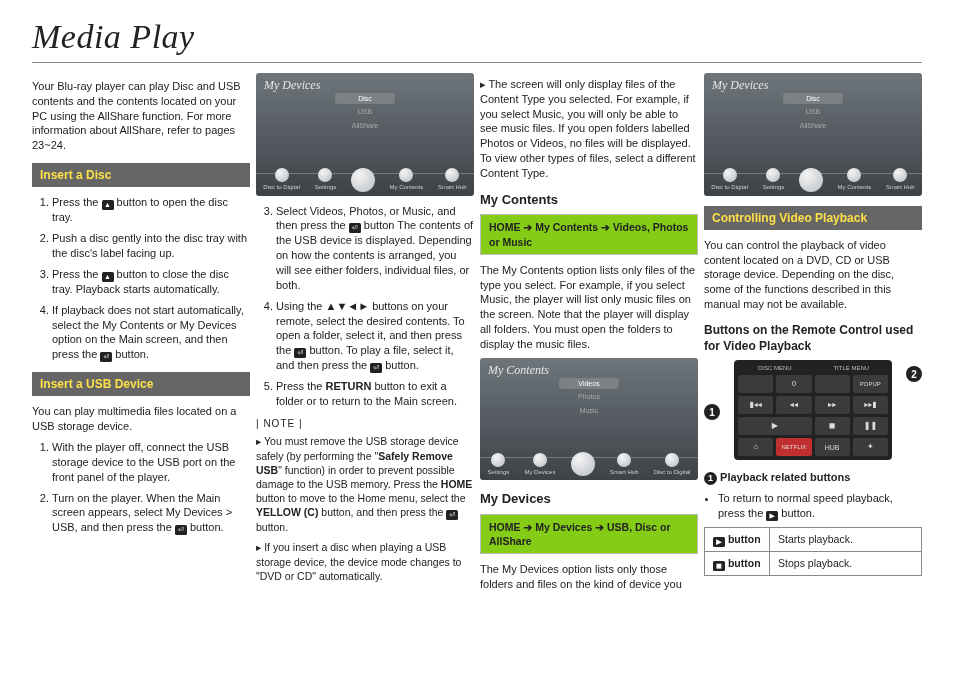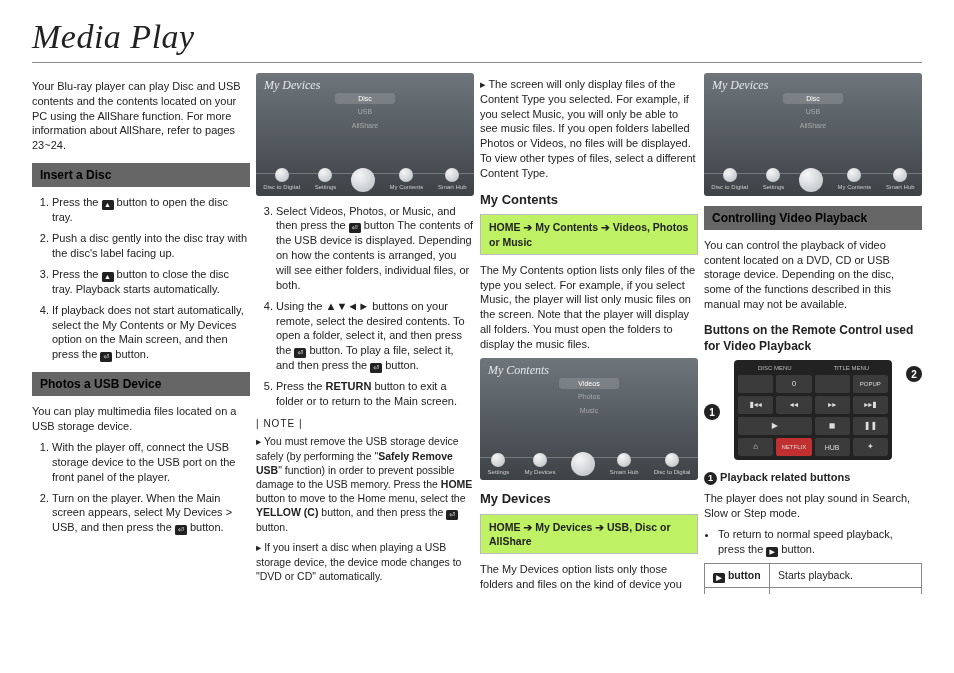--- a/index.html
+++ b/index.html
@@ -32,21 +32,21 @@
     display: flex;
     gap: 6px;
     flex: 1;
   }
   .col {
     flex: 1;
     min-width: 0;
   }
   .section-bar {
     background: #666;
-    color: #000000;
+    color: #fde047;
     font-weight: bold;
     font-size: 12px;
     padding: 4px 8px;
     margin: 10px 0 8px 0;
   }
   p { margin: 6px 0; }
   ol { margin: 6px 0; padding-left: 20px; }
   ol > li { margin-bottom: 6px; }
   .btn-icon {
     display: inline-block;
@@ -65,21 +65,21 @@
   .note-list > li { margin-bottom:6px; }
   .sub-bullets { margin:4px 0 4px 0; padding:0; list-style:none; }
   .sub-bullets > li::before { content:"▸ "; }
   .sub-bullets > li { margin-bottom:3px; }
   .small-bullets { margin:2px 0 2px 0; padding-left:14px; }
   .small-bullets > li { margin-bottom:2px; }
 
   .subhead { font-weight: bold; font-size: 13px; margin: 10px 0 6px 0; }
   .crumb-box {
     border: 1px solid #bbb;
-    background: #bef264;
+    background: #84cc16;
     padding: 5px 8px;
     font-size: 10.5px;
     font-weight: bold;
     margin: 4px 0 8px 0;
   }
 
   .screen {
     width: 100%;
     aspect-ratio: 16/9;
     background: linear-gradient(180deg,#6e767b 0%, #3d4247 100%);
@@ -151,21 +151,21 @@
       <p>Your Blu-ray player can play Disc and USB contents and the contents located on your PC using the AllShare function. For more information about AllShare, refer to pages 23~24.</p>
 
       <div class="section-bar">Insert a Disc</div>
       <ol>
         <li><span>Press the </span><span class="btn-icon">▲</span><span> button to open the disc tray.</span></li>
         <li>Push a disc gently into the disc tray with the disc's label facing up.</li>
         <li><span>Press the </span><span class="btn-icon">▲</span><span> button to close the disc tray. Playback starts automatically.</span></li>
         <li><span>If playback does not start automatically, select the My Contents or My Devices option on the Main screen, and then press the </span><span class="btn-icon">⏎</span><span> button.</span></li>
       </ol>
 
-      <div class="section-bar">Photos a USB Device</div>
+      <div class="section-bar">Insert a USB Device</div>
       <p>You can play multimedia files located on a USB storage device.</p>
       <ol>
         <li>With the player off, connect the USB storage device to the USB port on the front panel of the player.</li>
         <li><span>Turn on the player. When the Main screen appears, select My Devices &gt; USB, and then press the </span><span class="btn-icon">⏎</span><span> button.</span></li>
       </ol>
     </div>
 
     <div class="col">
 
       <div class="screen">
@@ -316,21 +316,20 @@
           <div class="k">⌂</div>
           <div class="k red" style="font-size:6px;">NETFLIX</div>
           <div class="k" style="font-size:7px;">HUB</div>
           <div class="k">✦</div>
         </div>
       </div>
 
       <p style="margin-top:10px;">
         <span class="callout" style="width:13px;height:13px;font-size:9px;">1</span><span class="bold"> Playback related buttons</span>
       </p>
-      <p>The player does not play sound in Search, Slow or Step mode.</p>
       <ul class="small-bullets">
         <li><span>To return to normal speed playback, press the </span><span class="btn-icon">▶</span><span> button.</span></li>
       </ul>
 
       <table class="tbl">
         <tbody>
             <tr>
           <td><span class="btn-icon">▶</span><span> button</span></td>
           <td>Starts playback.</td>
         </tr>

